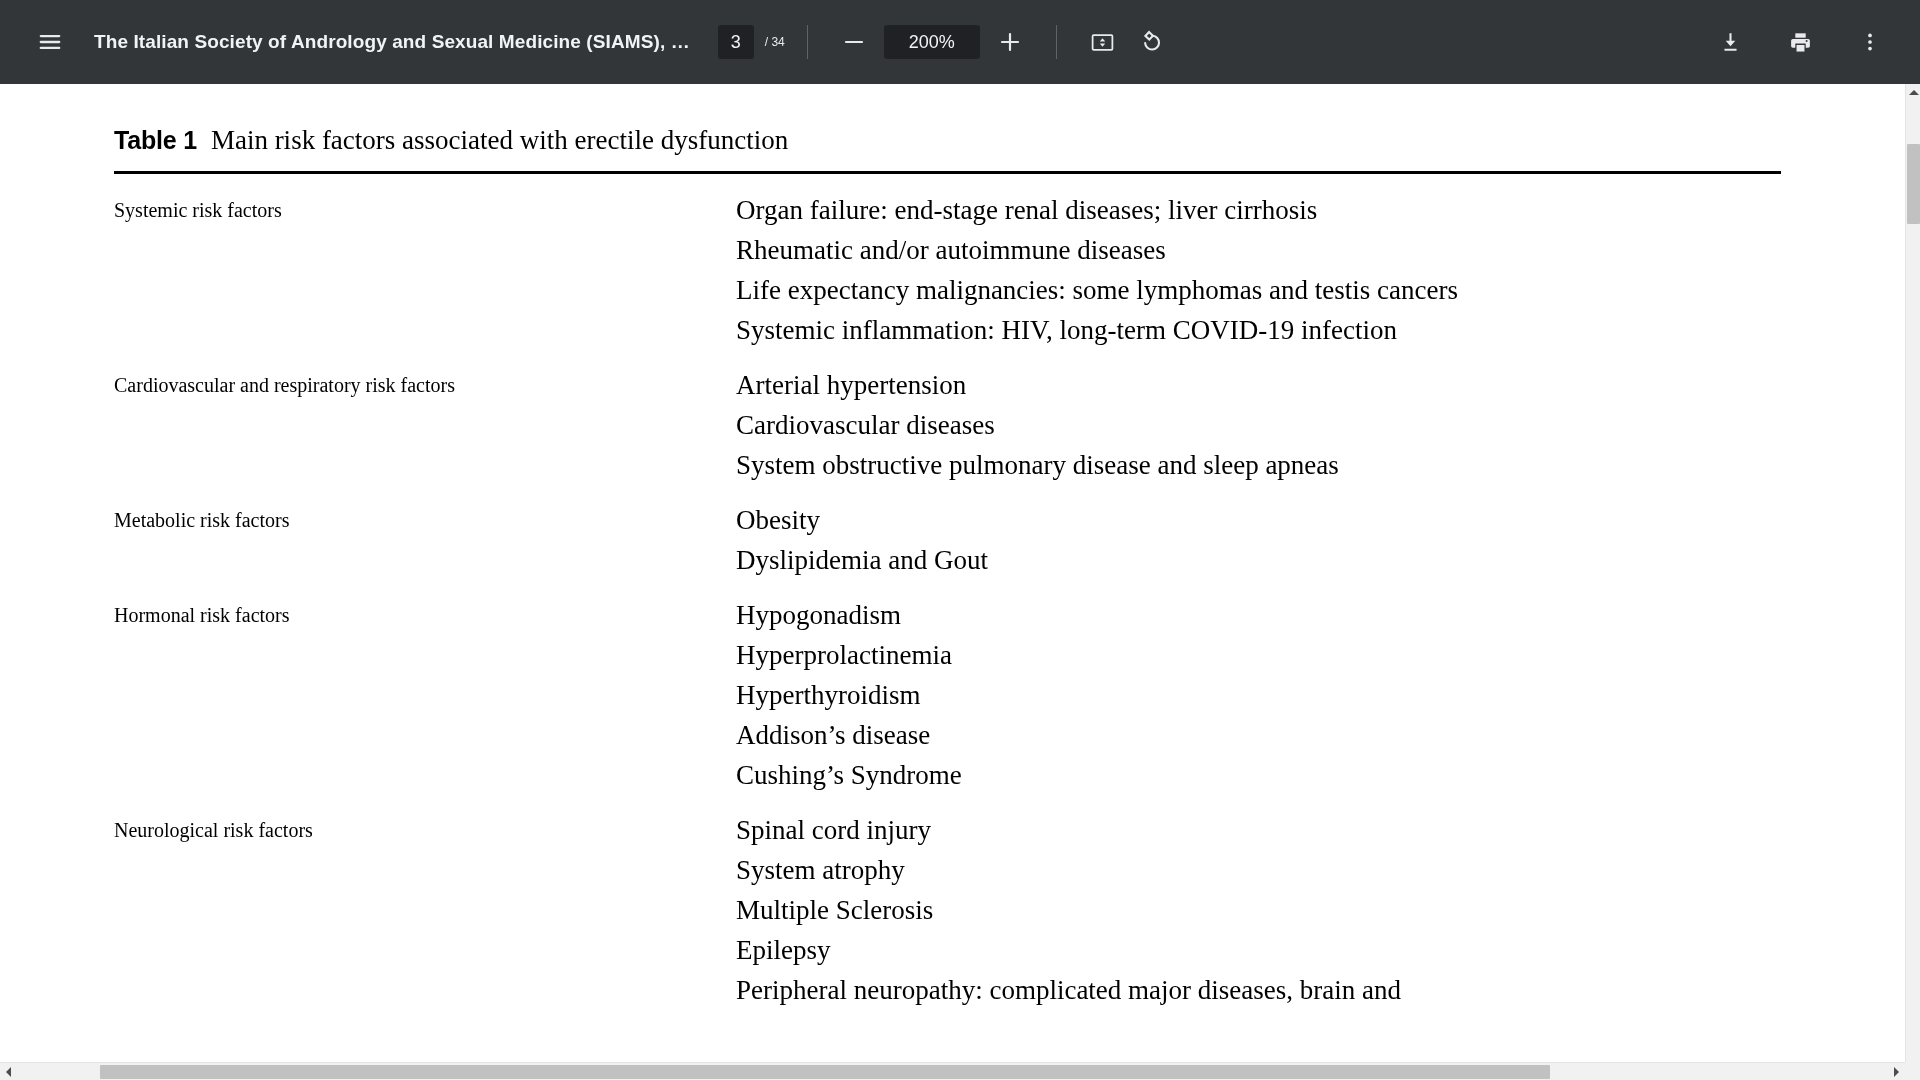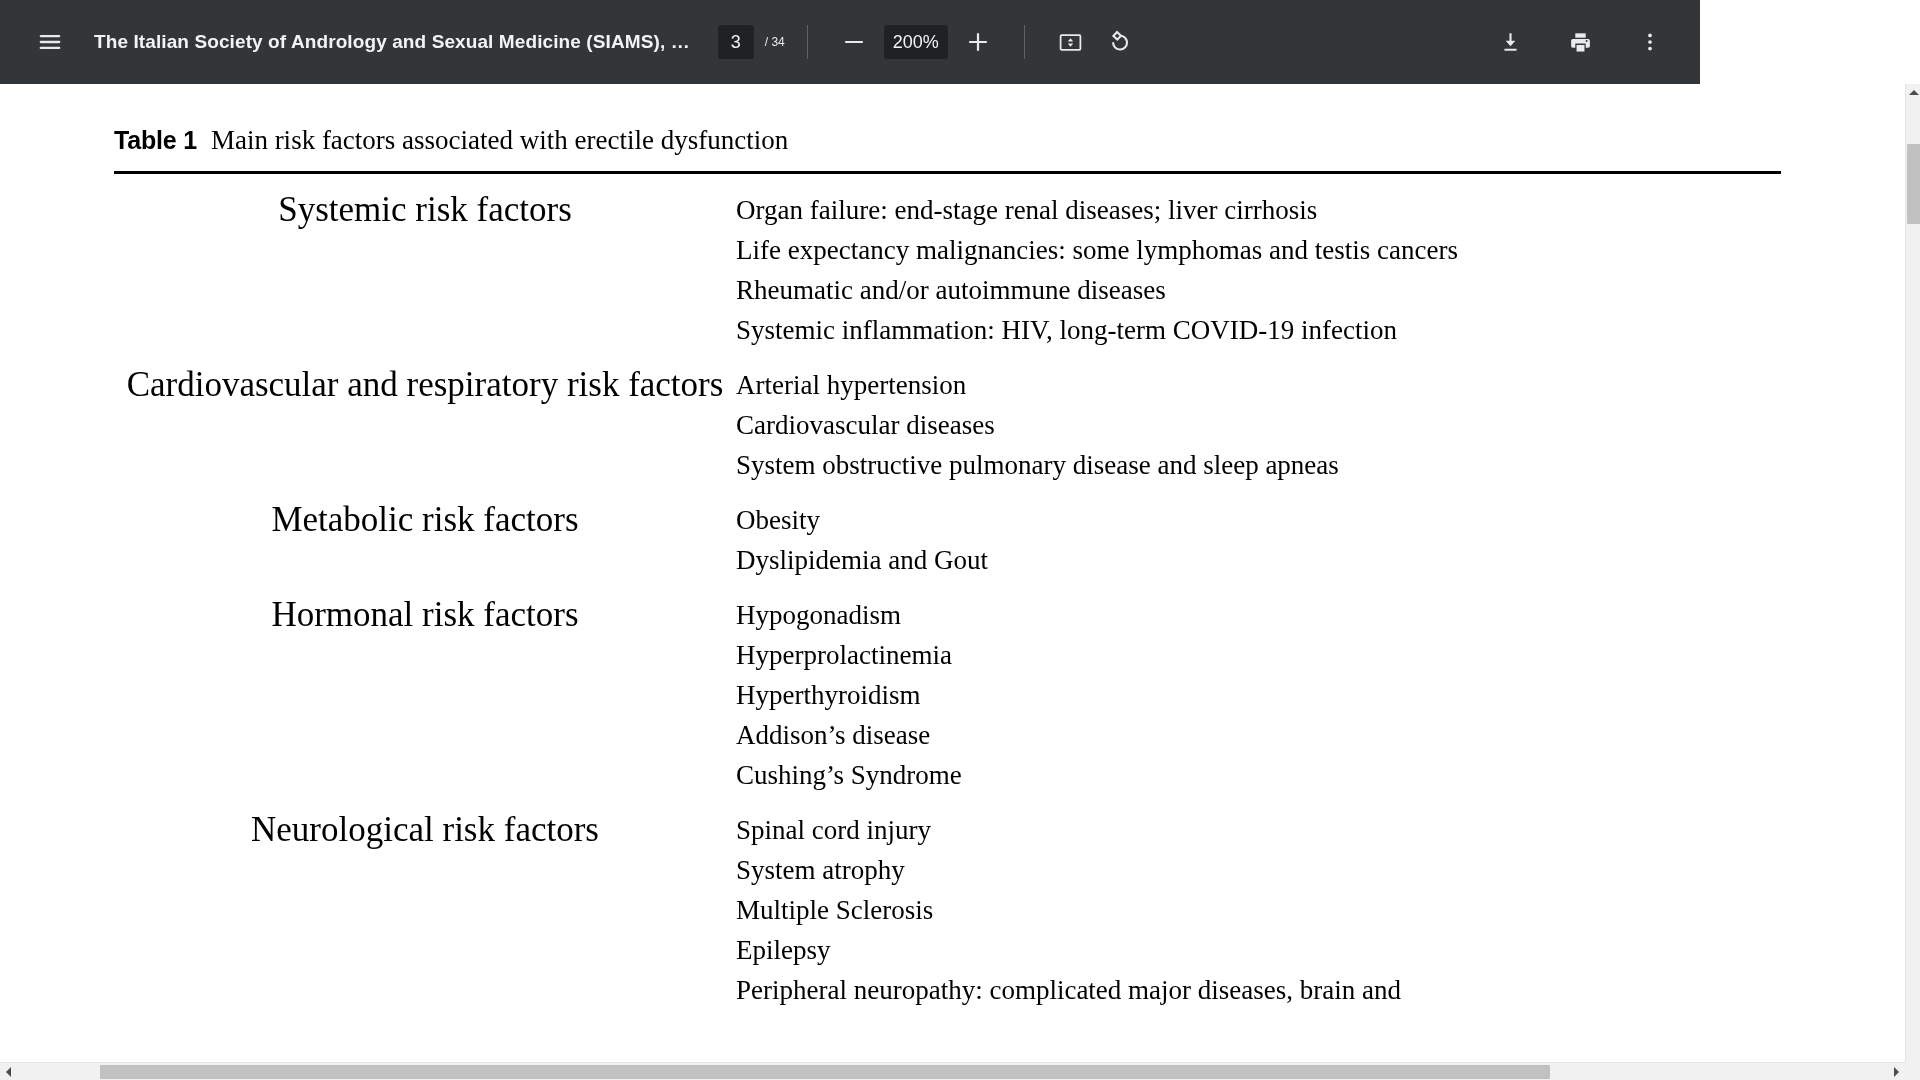--- a/index.html
+++ b/index.html
@@ -9,21 +9,21 @@
     width: 1920px; height: 1080px;
     overflow: hidden;
     background: #ffffff;
     font-family: "Liberation Sans", sans-serif;
   }
 
   
   #toolbar {
     position: absolute;
     top: 0; left: 0;
-    width: 1700px; height: 84px;
+    width: 1920px; height: 84px;
     background: #323639;
     display: flex;
     align-items: center;
     color: #e8eaed;
     user-select: none;
   }
   .tb-icon-btn {
     width: 48px; height: 48px;
     display: flex; align-items: center; justify-content: center;
     border-radius: 4px;
@@ -77,21 +77,21 @@
     flex: 0 0 auto;
   }
 
   #zoom-group { display: flex; align-items: center; flex: 0 0 auto; }
   #zoom-value {
     background: #202124;
     color: #f1f3f4;
     border-radius: 3px;
     height: 34px;
     min-width: 62px;
-    padding: 0 9px;
+    padding: 0 25px;
     display: flex; align-items: center; justify-content: center;
     font-size: 18px;
     margin: 0 6px;
   }
 
   #tb-spacer { flex: 1 1 auto; }
   #tb-right { display: flex; align-items: center; margin-right: 26px; }
   #tb-right .tb-icon-btn { margin-left: 22px; }
 
   
@@ -144,24 +144,23 @@
   }
 
   .trow {
     display: flex;
     align-items: flex-start;
     margin-bottom: 15px;
   }
   .tcat {
     width: 622px;
     flex: 0 0 622px;
-    font-size: 35px;
+    font-size: 20px;
     line-height: 40px;
     white-space: nowrap;
-    text-align: center;
   }
   .titems { flex: 1 1 auto; }
   .titem {
     font-size: 27px;
     line-height: 40px;
     white-space: nowrap;
   }
 
   
   #vscroll {
@@ -336,22 +335,22 @@
         <span id="caption-label">Table 1</span><span id="caption-text">Main risk factors associated with erectile dysfunction</span>
       </div>
 
       <div id="table-rule"></div>
 
       <div id="table-rows">
           <div class="trow">
             <div class="tcat">Systemic risk factors</div>
             <div class="titems">
               <div class="titem">Organ failure: end-stage renal diseases; liver cirrhosis</div>
+              <div class="titem">Rheumatic and/or autoimmune diseases</div>
               <div class="titem">Life expectancy malignancies: some lymphomas and testis cancers</div>
-              <div class="titem">Rheumatic and/or autoimmune diseases</div>
               <div class="titem">Systemic inflammation: HIV, long-term COVID-19 infection</div>
             </div>
           </div>
           <div class="trow">
             <div class="tcat">Cardiovascular and respiratory risk factors</div>
             <div class="titems">
               <div class="titem">Arterial hypertension</div>
               <div class="titem">Cardiovascular diseases</div>
               <div class="titem">System obstructive pulmonary disease and sleep apneas</div>
             </div>

